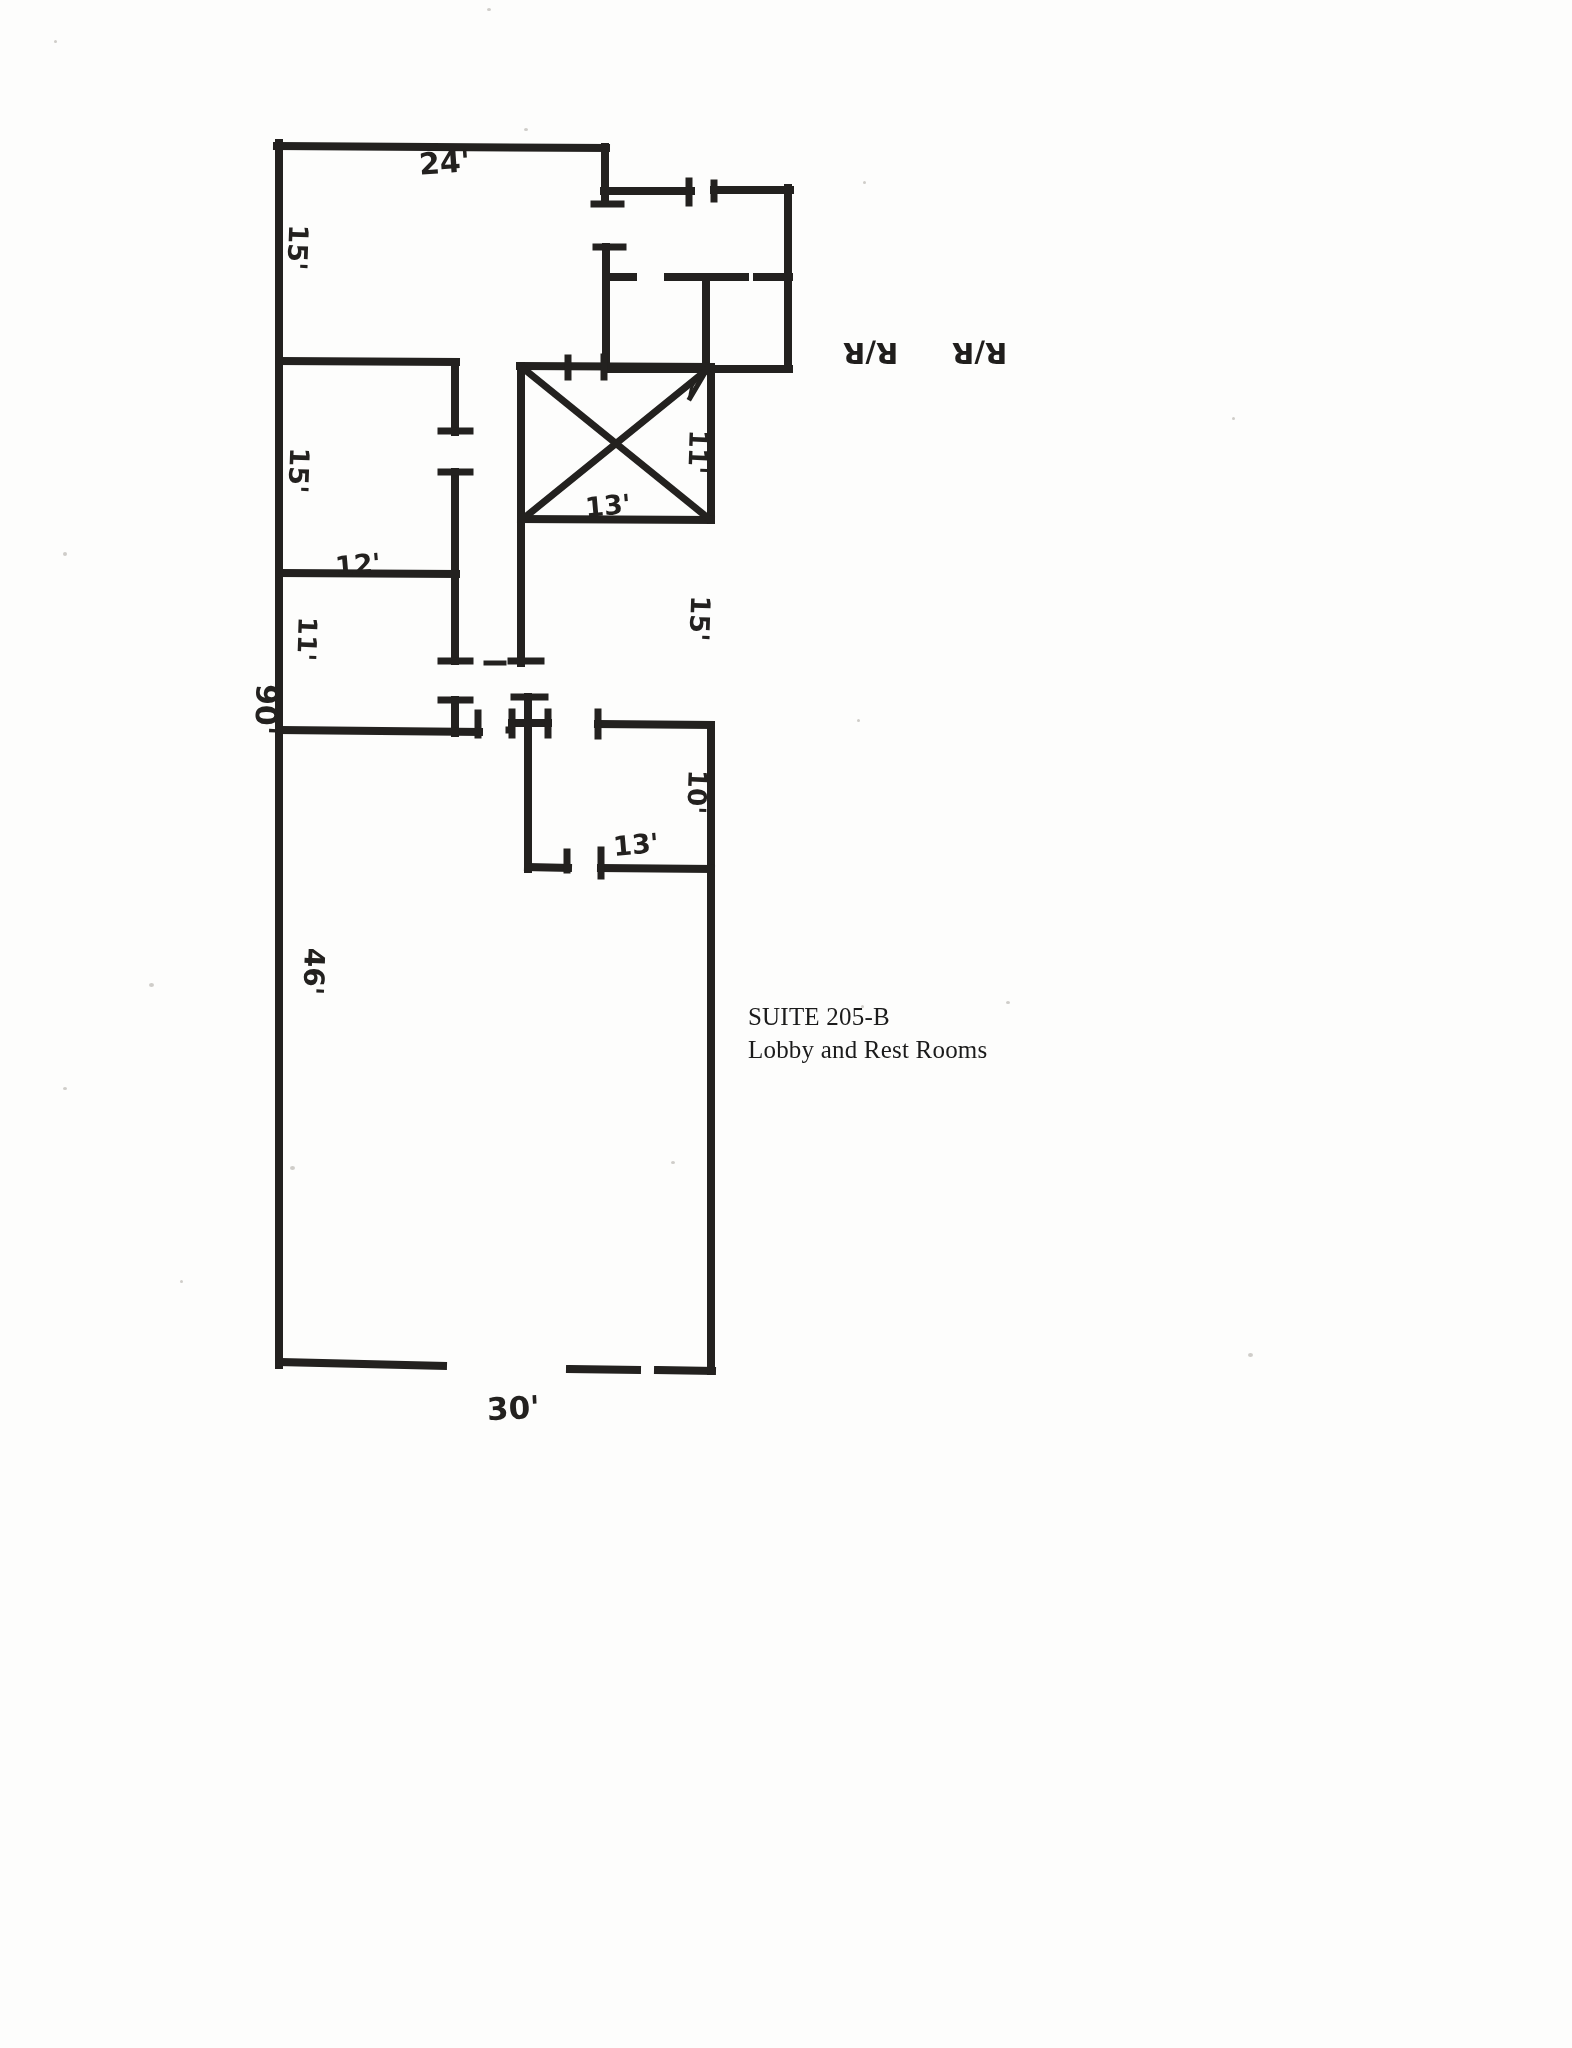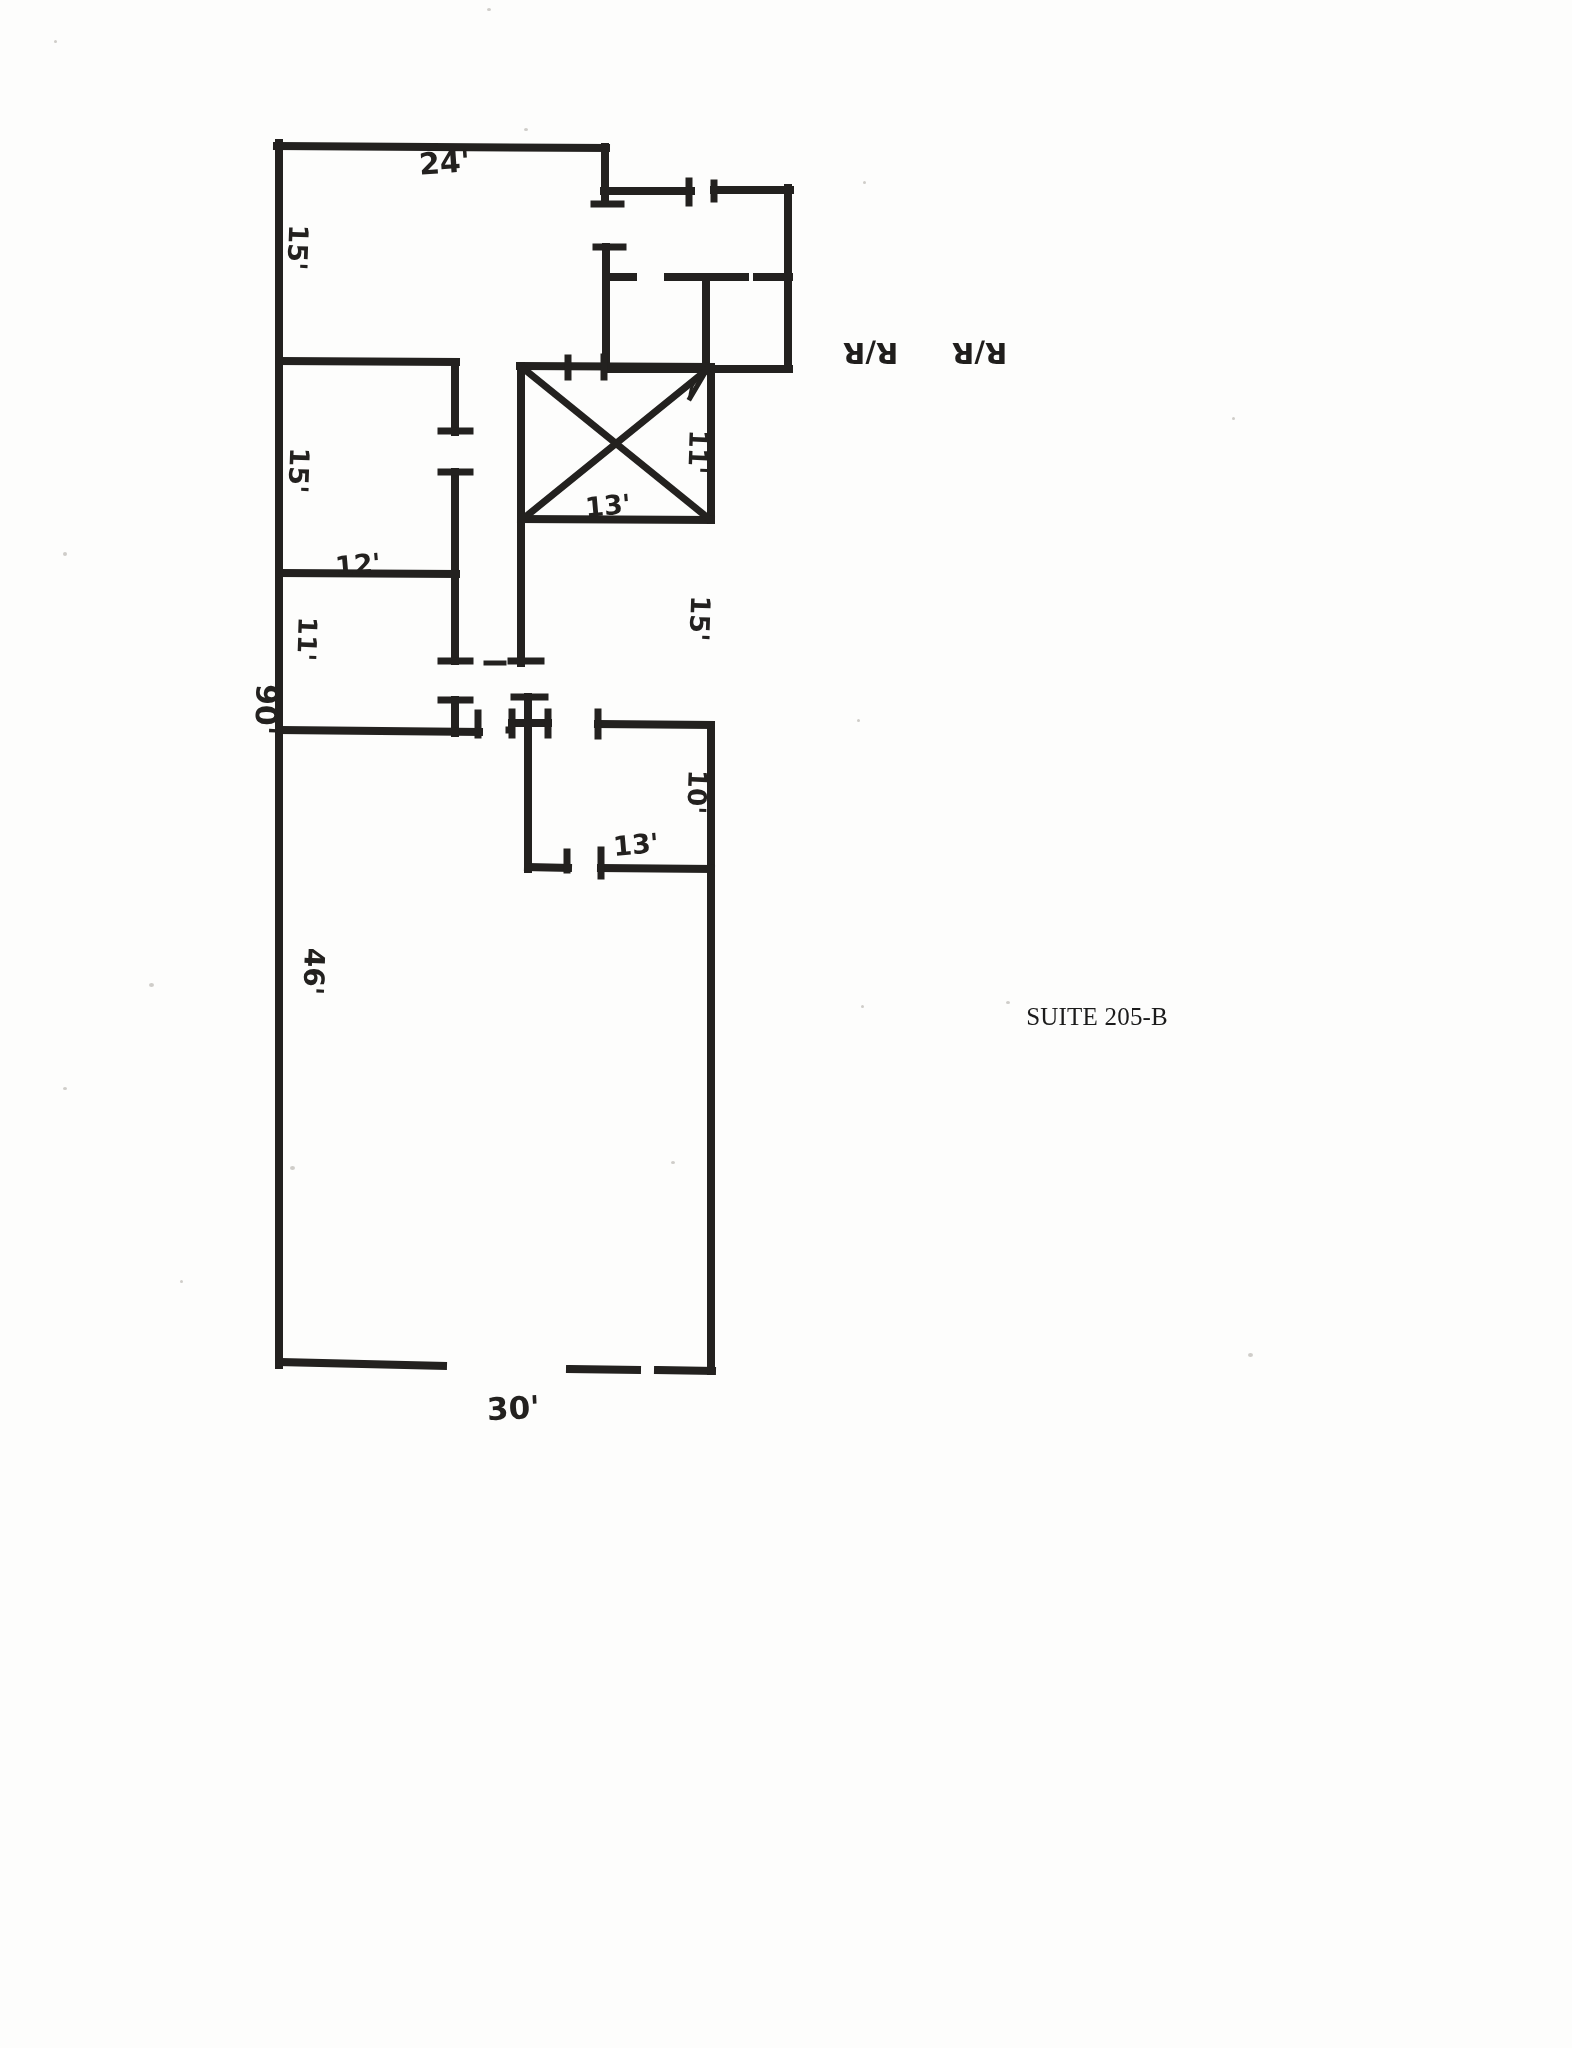--- a/index.html
+++ b/index.html
@@ -34,21 +34,21 @@
     left: 748px;
     top: 1000px;
     width: 420px;
     font-family: "Liberation Serif", serif;
     font-size: 25px;
     line-height: 1.33;
     color: #1b1b1b;
     letter-spacing: 0.2px;
     white-space: nowrap;
   }
-  .note-line { display: block; text-align: right; }
+  .note-line { display: block; }
   .dim {
     position: absolute;
     font-family: "DejaVu Sans", sans-serif;
     font-weight: 700;
     color: #23211f;
     white-space: nowrap;
     user-select: none;
   }
   .rr-label {
     position: absolute;
@@ -191,20 +191,21 @@
   <div class="dim" style="left:613px; top:829px; font-size:27px; transform:rotate(-5deg);">13'</div>
 
   <div class="dim" style="left:487px; top:1390px; font-size:31px; transform:rotate(-3deg);">30'</div>
 
   <div class="rr-label" style="left:843px; top:336px;">R/R</div>
 
   <div class="rr-label" style="left:952px; top:336px;">R/R</div>
 
   <div class="note-block">
     <span class="note-line">SUITE 205-B</span>
+    <span class="note-line">Lobby and Rest Rooms</span>
   </div>
 
   <div class="speck" style="left:54px;  top:40px;   width:3px; height:3px;"></div>
   <div class="speck" style="left:487px; top:8px;    width:4px; height:3px;"></div>
   <div class="speck" style="left:524px; top:128px;  width:4px; height:3px;"></div>
   <div class="speck" style="left:63px;  top:552px;  width:4px; height:4px;"></div>
   <div class="speck" style="left:863px; top:181px;  width:3px; height:3px;"></div>
   <div class="speck" style="left:857px; top:719px;  width:3px; height:3px;"></div>
   <div class="speck" style="left:1232px;top:417px;  width:3px; height:3px;"></div>
   <div class="speck" style="left:1006px;top:1001px; width:4px; height:3px;"></div>

